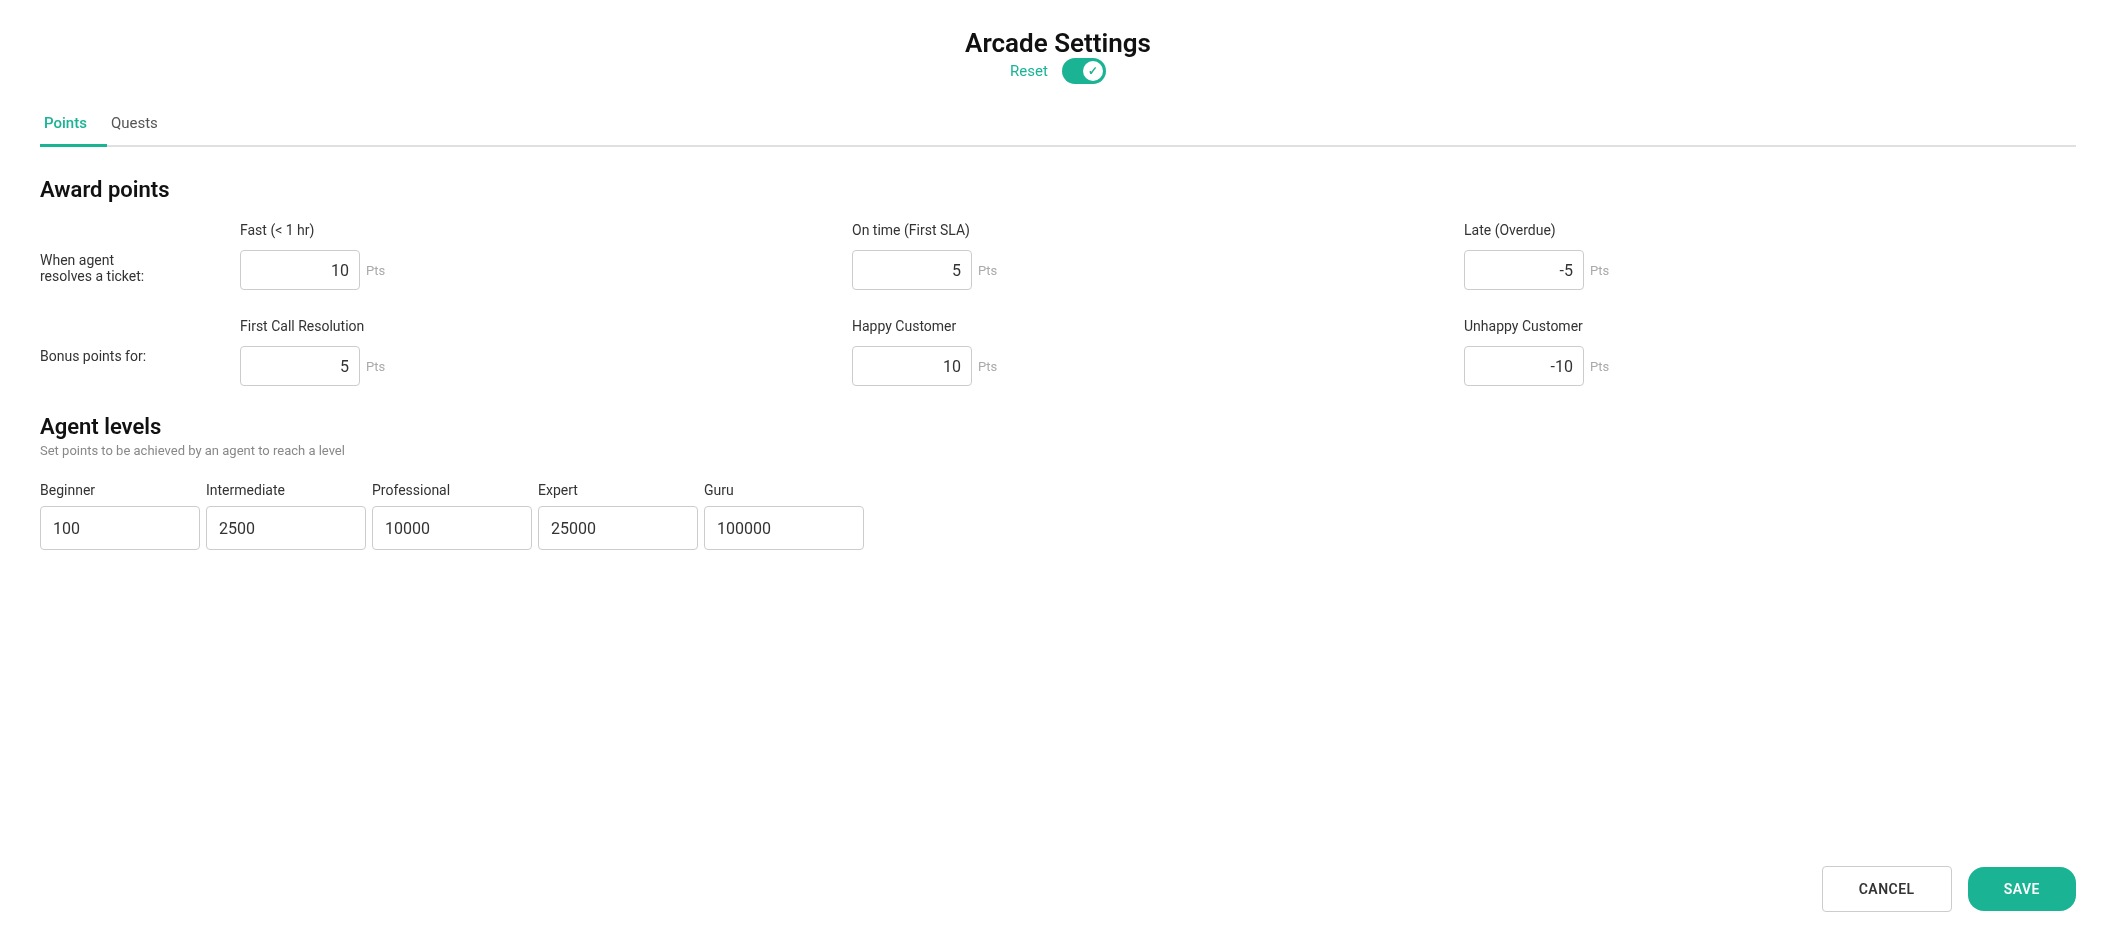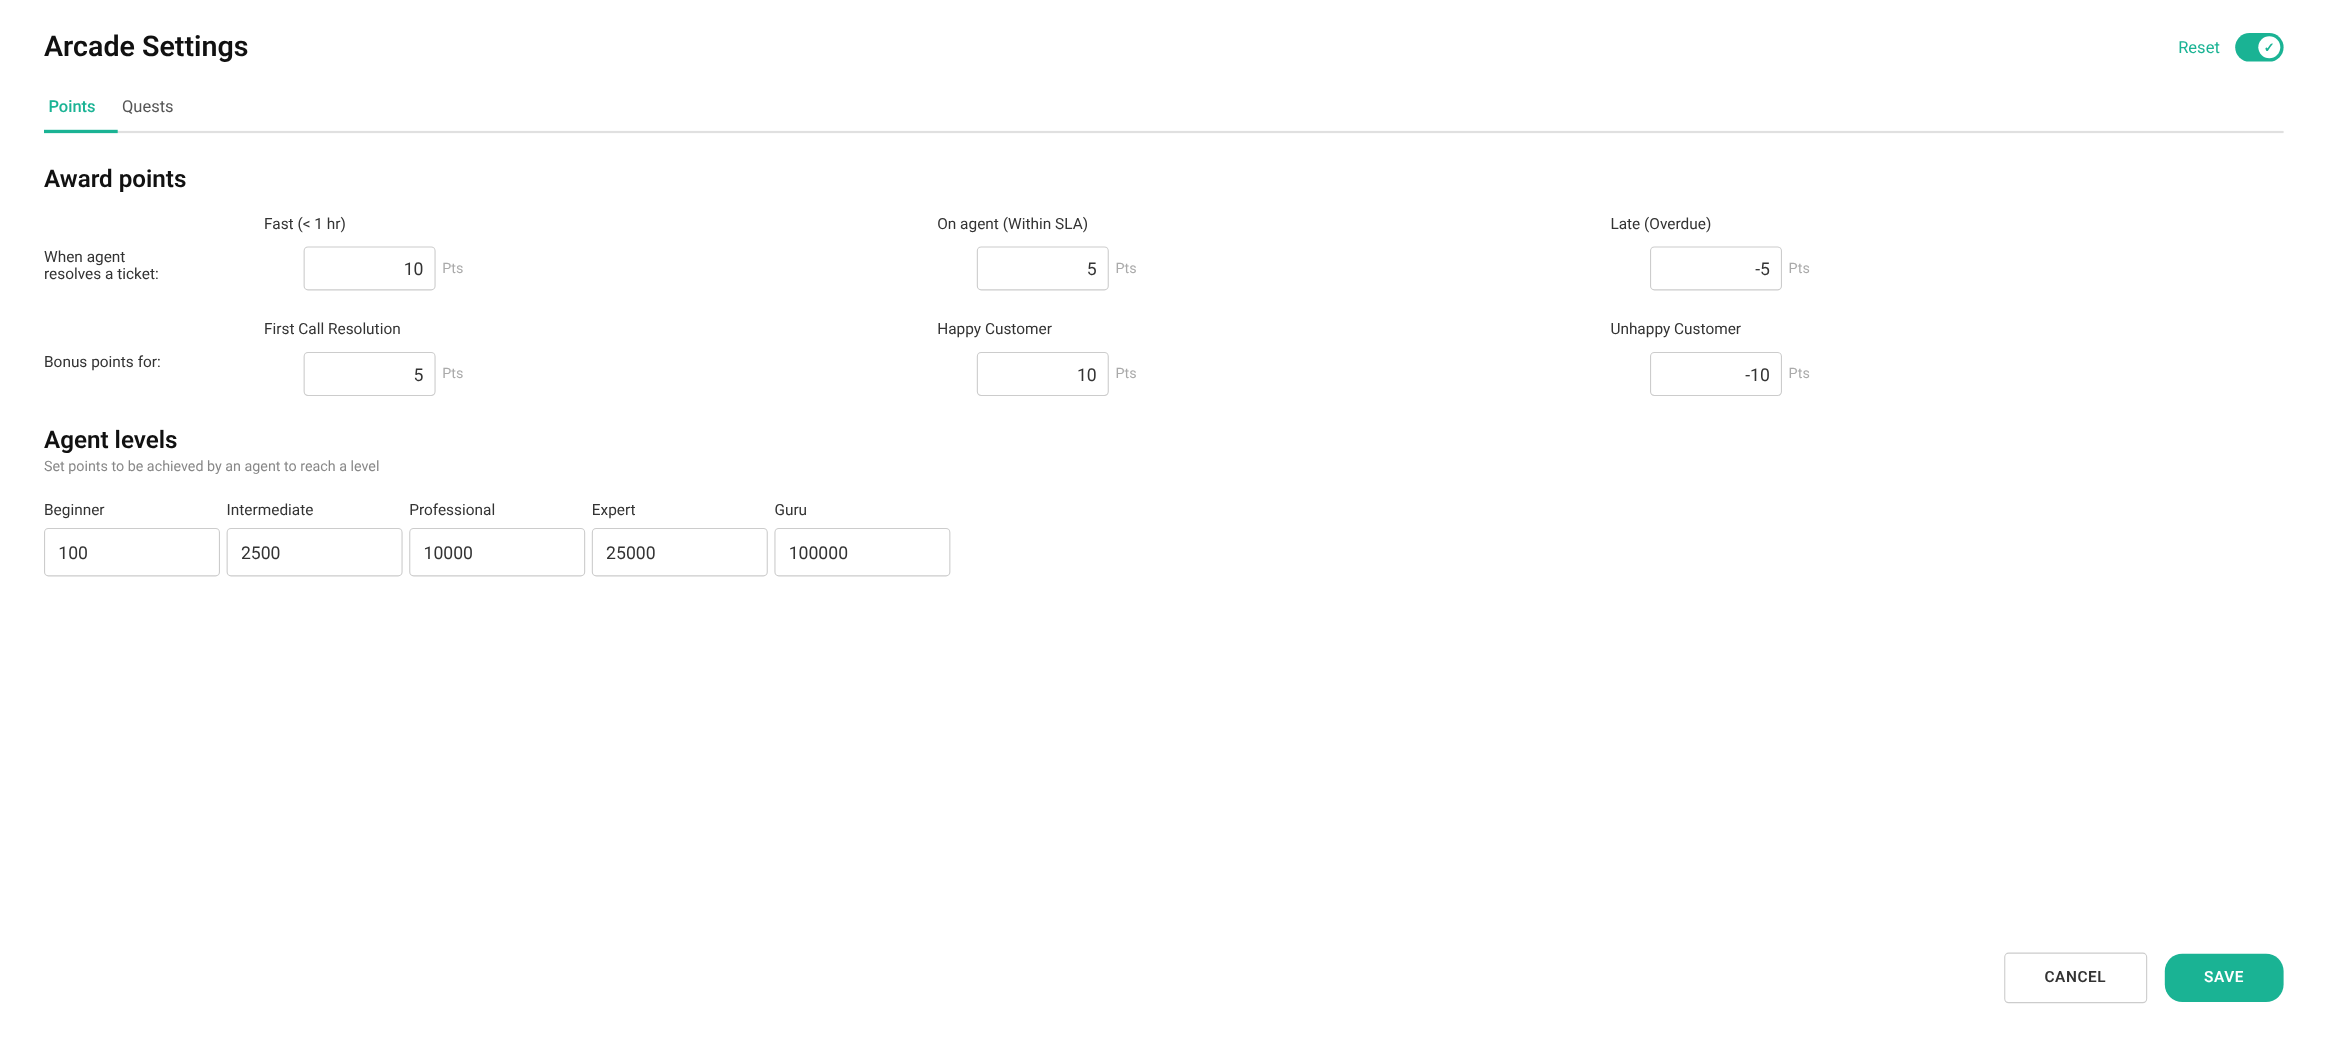--- a/index.html
+++ b/index.html
@@ -20,20 +20,21 @@
       min-height: 952px;
       padding: 28px 40px 40px 40px;
       position: relative;
     }
 
     .page-header {
       display: flex;
       align-items: center;
       justify-content: space-between;
       margin-bottom: 20px;
+      flex-direction: column;
     }
 
     .page-title {
       font-size: 26px;
       font-weight: 600;
       color: #111;
     }
 
     .header-right {
       display: flex;
@@ -155,21 +156,20 @@
     .points-input {
       width: 120px;
       height: 40px;
       border: 1px solid #ccc;
       border-radius: 4px;
       padding: 0 10px;
       font-size: 16px;
       text-align: right;
       color: #333;
       outline: none;
-      margin-left: 36px;
     }
 
     .pts-label {
       font-size: 13px;
       color: #aaa;
     }
 
     .agent-levels-section {
       margin-top: 10px;
     }
@@ -270,21 +270,21 @@
 
       <div class="points-col">
         <div class="points-col-label">Fast (&lt; 1 hr)</div>
         <div class="points-input-wrap">
           <input class="points-input" type="text" value="10" style="">
           <span class="pts-label">Pts</span>
         </div>
       </div>
 
       <div class="points-col">
-        <div class="points-col-label">On agent (Within SLA)</div>
+        <div class="points-col-label">On time (First SLA)</div>
         <div class="points-input-wrap">
           <input class="points-input" type="text" value="5" style="">
           <span class="pts-label">Pts</span>
         </div>
       </div>
 
       <div class="points-col">
         <div class="points-col-label">Late (Overdue)</div>
         <div class="points-input-wrap">
           <input class="points-input" type="text" value="-5" style="">

